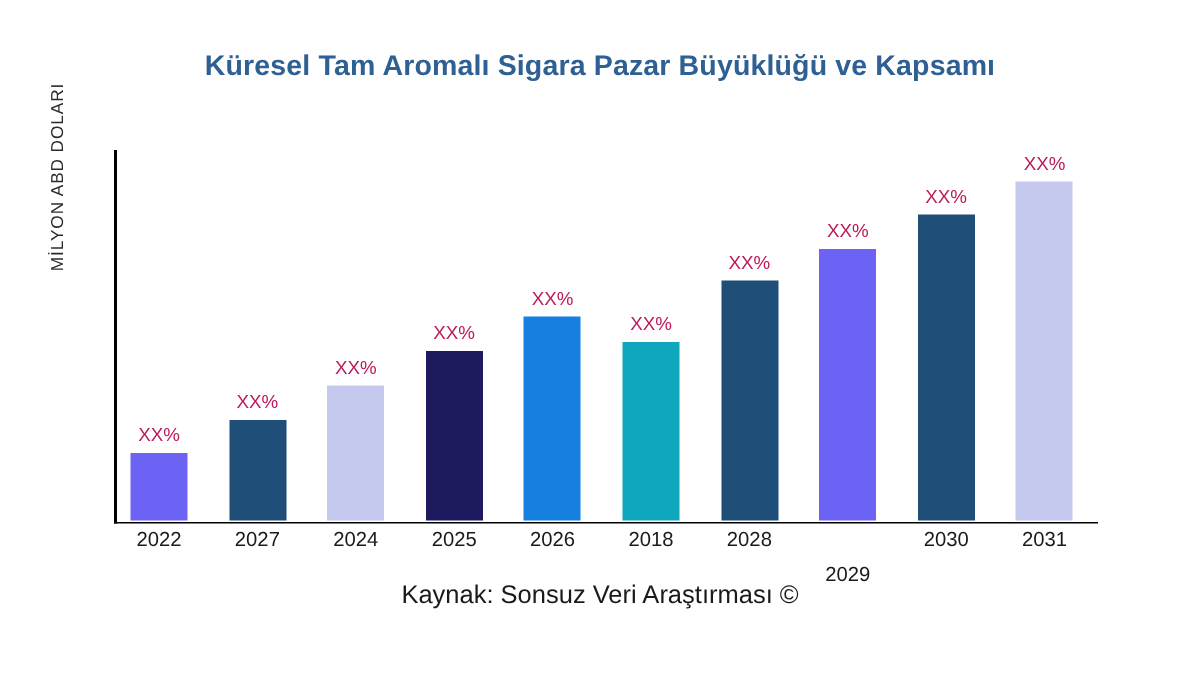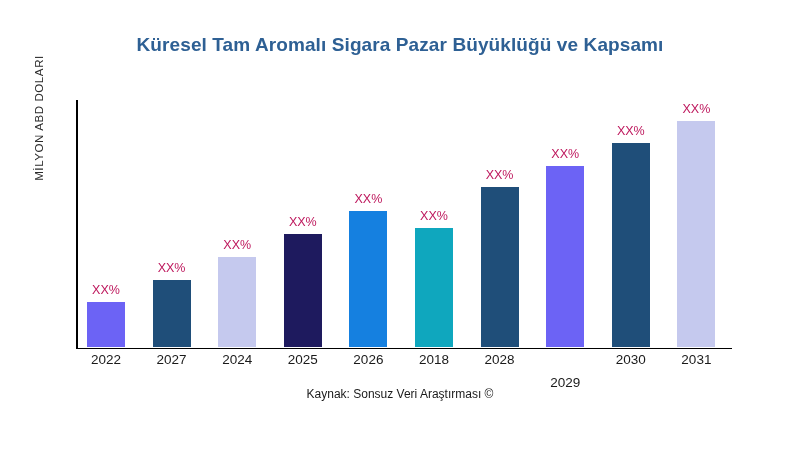--- a/index.html
+++ b/index.html
@@ -112,21 +112,21 @@
     font-size:13.5px;
     color:#1a1a1a;
   }
 
   
   .source{
     position:absolute;
     left:0;right:0;
     top:387px;
     text-align:center;
-    font-size:12px;
+    font-size:17px;
     color:#1a1a1a;
   }
 </style>
 </head>
 <body>
 
 <div id="chart-root">
 
   <div class="chart-title">Küresel Tam Aromalı Sigara Pazar Büyüklüğü ve Kapsamı</div>
 

